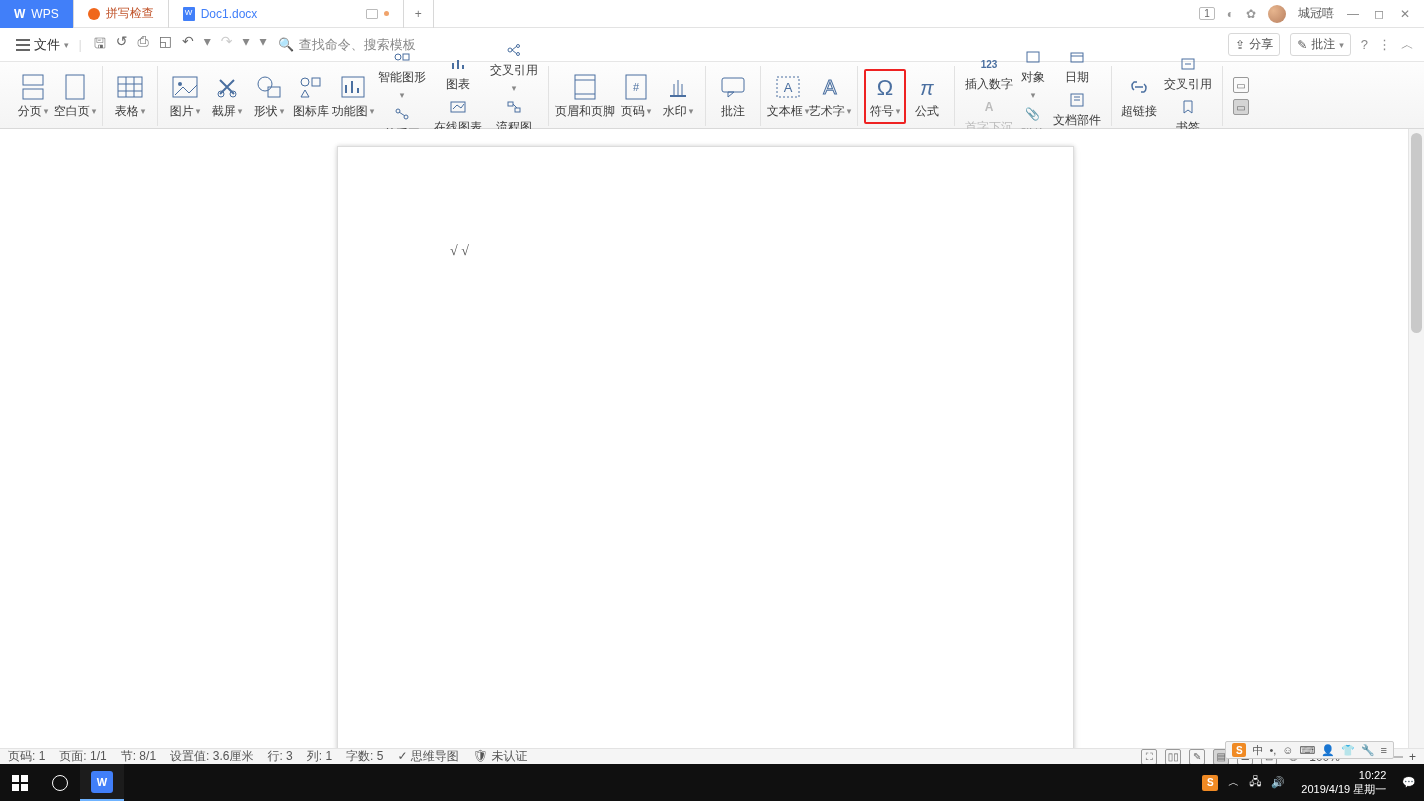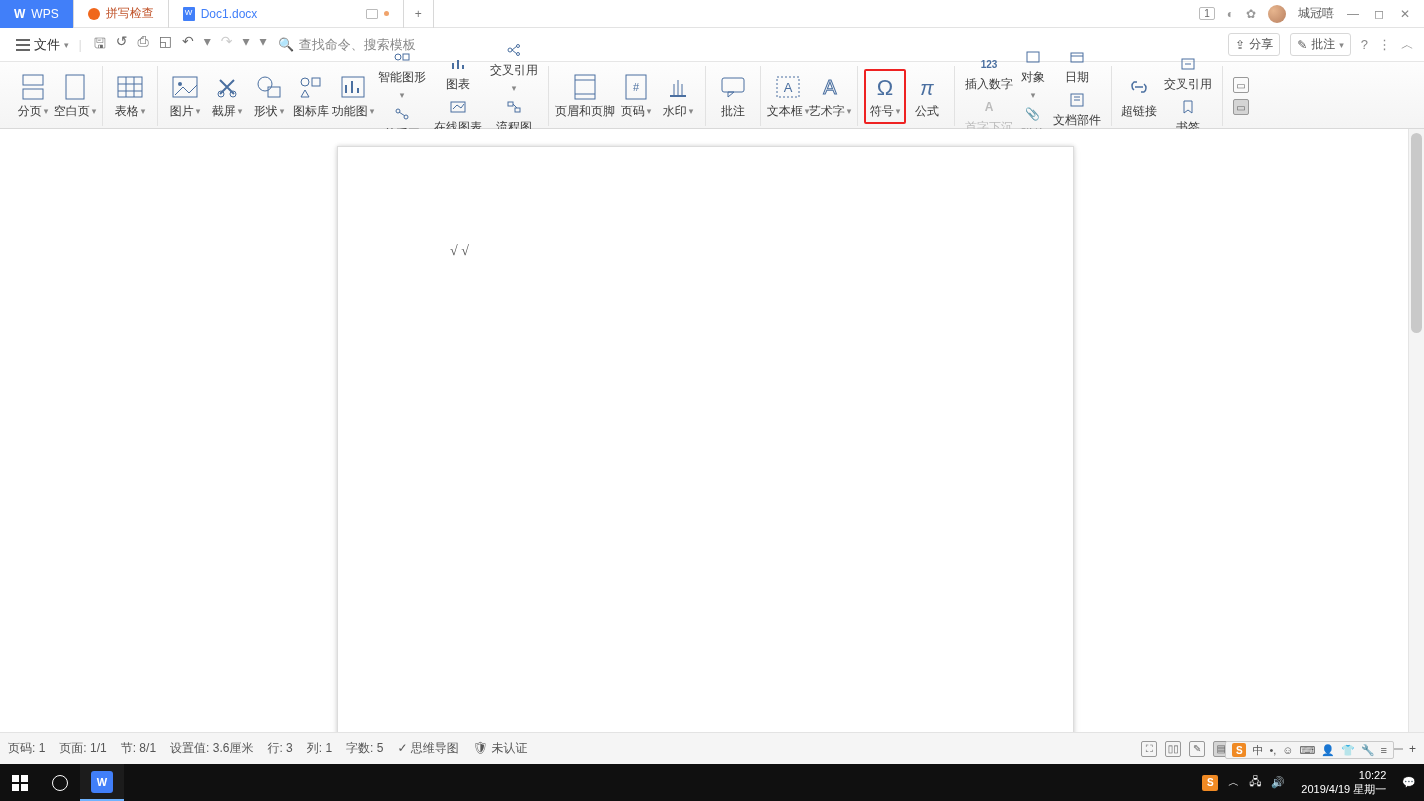--- a/index.html
+++ b/index.html
@@ -53,21 +53,21 @@
 
   
   .workarea { position: absolute; top: 129px; bottom: 38px; left: 0; right: 0; background: #fff; display: flex; }
   .canvas-wrap { flex: 1; position: relative; overflow: hidden; }
   .page { position: absolute; left: 337px; top: 17px; width: 737px; height: 1040px; background: #fff; box-shadow: 0 0 4px rgba(0,0,0,0.15), 0 2px 8px rgba(0,0,0,0.08); border: 1px solid #dcdcdc; }
   .page .content { position: absolute; top: 96px; left: 112px; font-size: 14px; color: #555; font-family: "SimSun", serif; }
   .scrollbar-v { width: 16px; background: #f4f4f4; border-left: 1px solid #e4e4e4; position: relative; }
   .scrollbar-v .thumb { position: absolute; top: 4px; left: 2px; right: 2px; height: 200px; background: #c9c9c9; border-radius: 6px; }
 
   
-  .statusbar { position: absolute; bottom: 37px; left: 0; right: 0; height: 32px; background: #f5f5f5; border-top: 1px solid #e3e3e3; display: flex; align-items: center; font-size: 12px; color: #555; padding: 0 8px; gap: 14px; }
+  .statusbar { position: absolute; bottom: 37px; left: 0; right: 0; height: 16px; background: #f5f5f5; border-top: 1px solid #e3e3e3; display: flex; align-items: center; font-size: 12px; color: #555; padding: 0 8px; gap: 14px; }
   .statusbar .spacer { flex: 1; }
   .statusbar .sright { display: flex; align-items: center; gap: 8px; }
   .sqico { width: 16px; height: 16px; border: 1px solid #999; border-radius: 2px; display: inline-flex; align-items: center; justify-content: center; font-size: 10px; color: #666; }
   .zoom { display: flex; align-items: center; gap: 6px; }
   .zoom .track { width: 44px; height: 2px; background: #bbb; }
 
   
   .taskbar { position: absolute; bottom: 0; left: 0; right: 0; height: 37px; background: #101010; display: flex; align-items: center; color: #fff; font-size: 11px; }
   .taskbar .start { width: 40px; display: flex; justify-content: center; }
   .taskbar .start svg { fill: #fff; }

